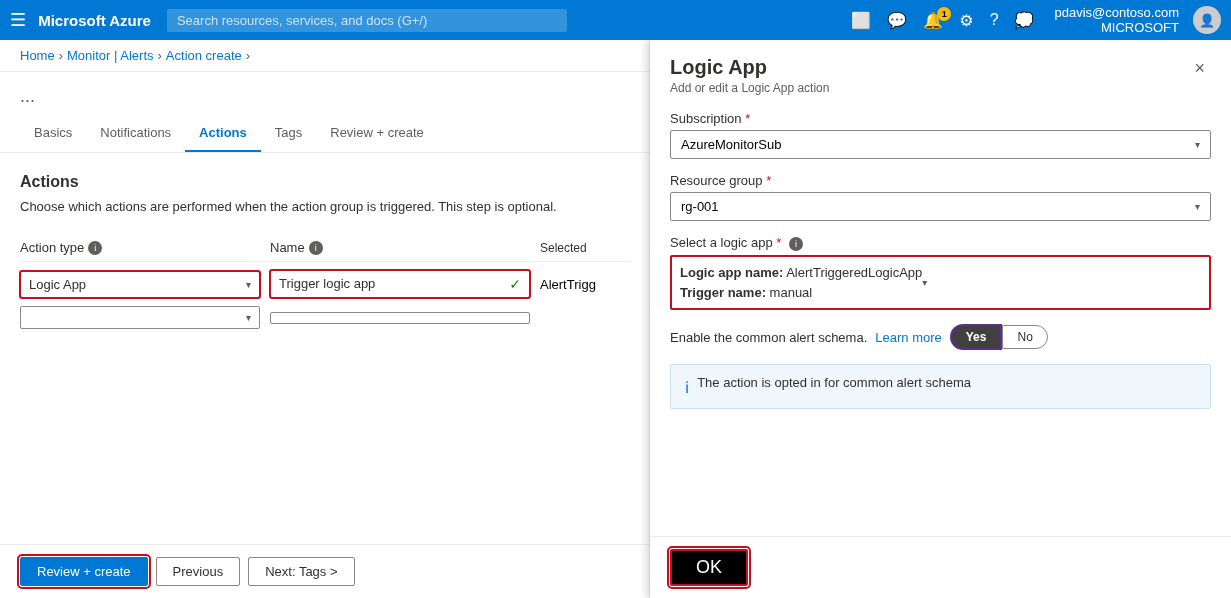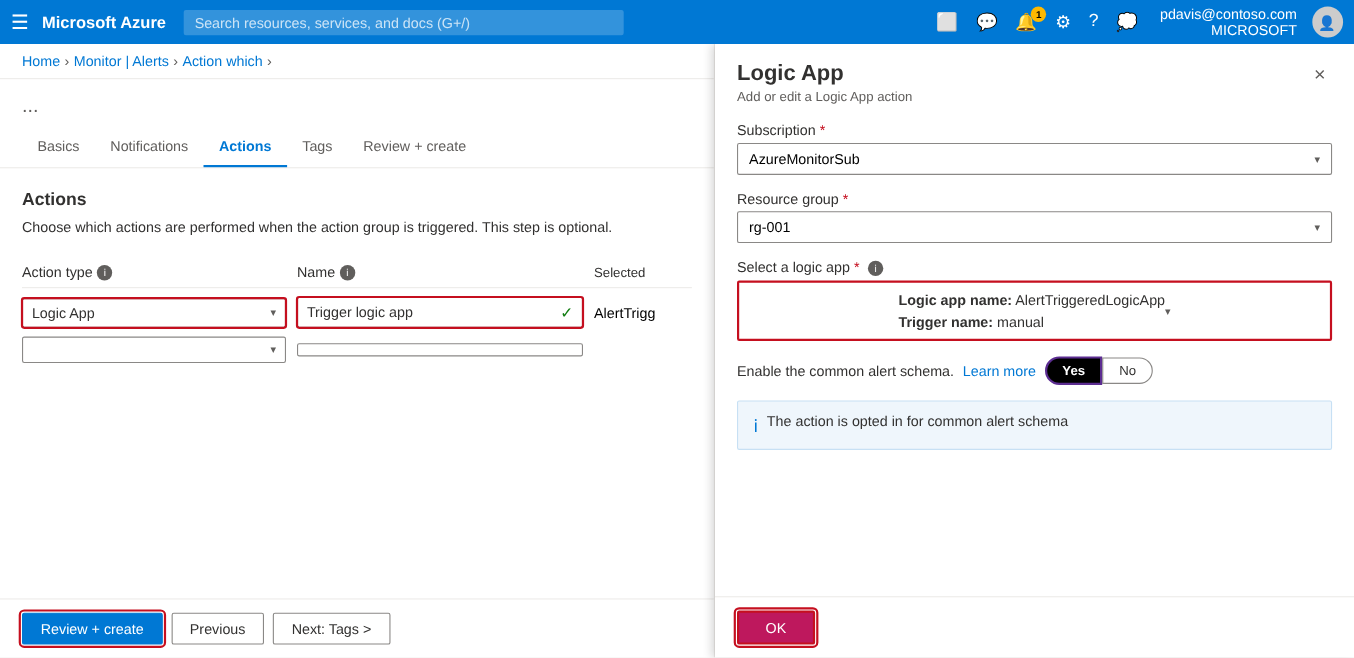--- a/index.html
+++ b/index.html
@@ -242,24 +242,24 @@
       align-items: center;
       justify-content: space-between;
       cursor: pointer;
       background: white;
       font-size: 13px;
     }
     .logic-app-select {
       width: 100%;
       border: 2px solid #c50f1f;
       border-radius: 2px;
-      padding: 6px 24px;
-      display: flex;
-      align-items: center;
-      justify-content: center;
+      padding: 6px 8px;
+      display: flex;
+      align-items: center;
+      justify-content: flex-start;
       cursor: pointer;
       background: white;
       font-size: 13px;
     }
     .logic-app-value { font-size: 12px; color: #323130; line-height: 1.5; }
 
     .enable-schema-row {
       display: flex;
       align-items: center;
       gap: 8px;
@@ -268,21 +268,21 @@
     }
     .enable-schema-label { font-size: 13px; color: #323130; }
     .learn-more { color: #0078d4; cursor: pointer; font-size: 13px; }
 
     
     .toggle-group { display: flex; align-items: center; gap: 0; }
     .toggle-yes {
       padding: 4px 14px;
       border: 2px solid #5c2d91;
       border-radius: 20px 0 0 20px;
-      background: #000000;
+      background: #404040;
       color: white;
       cursor: pointer;
       font-size: 12px;
       font-weight: 600;
     }
     .toggle-no {
       padding: 4px 14px;
       border: 1px solid #8a8886;
       border-radius: 0 20px 20px 0;
       background: white;
@@ -305,27 +305,27 @@
       color: #323130;
     }
     .info-box-icon { color: #0078d4; font-size: 16px; flex-shrink: 0; margin-top: 1px; }
 
     .flyout-footer {
       padding: 12px 20px;
       border-top: 1px solid #edebe9;
       flex-shrink: 0;
     }
     .btn-ok {
-      background: #be185d;
+      background: #000000;
       color: white;
       border: 2px solid #c50f1f;
       padding: 6px 24px;
       border-radius: 2px;
       cursor: pointer;
-      font-size: 13px;
+      font-size: 18px;
       outline: 2px solid #c50f1f;
       outline-offset: 1px;
     }
 
     
     ::-webkit-scrollbar { width: 6px; }
     ::-webkit-scrollbar-thumb { background: #c8c6c4; border-radius: 3px; }
   </style>
 </head>
 <body>
@@ -354,21 +354,21 @@
 
 <div class="main-layout">
 
   <div class="left-panel">
 
     <div class="breadcrumb">
       <span class="breadcrumb-item">Home</span>
       <span class="breadcrumb-sep">›</span>
       <span class="breadcrumb-item">Monitor | Alerts</span>
       <span class="breadcrumb-sep">›</span>
-      <span class="breadcrumb-item">Action which</span>
+      <span class="breadcrumb-item">Action create</span>
       <span class="breadcrumb-sep">›</span>
     </div>
 
     <div class="page-header">
       <span class="page-more">...</span>
     </div>
 
     <div class="tabs">
       <div class="tab">Basics</div>
       <div class="tab">Notifications</div>

